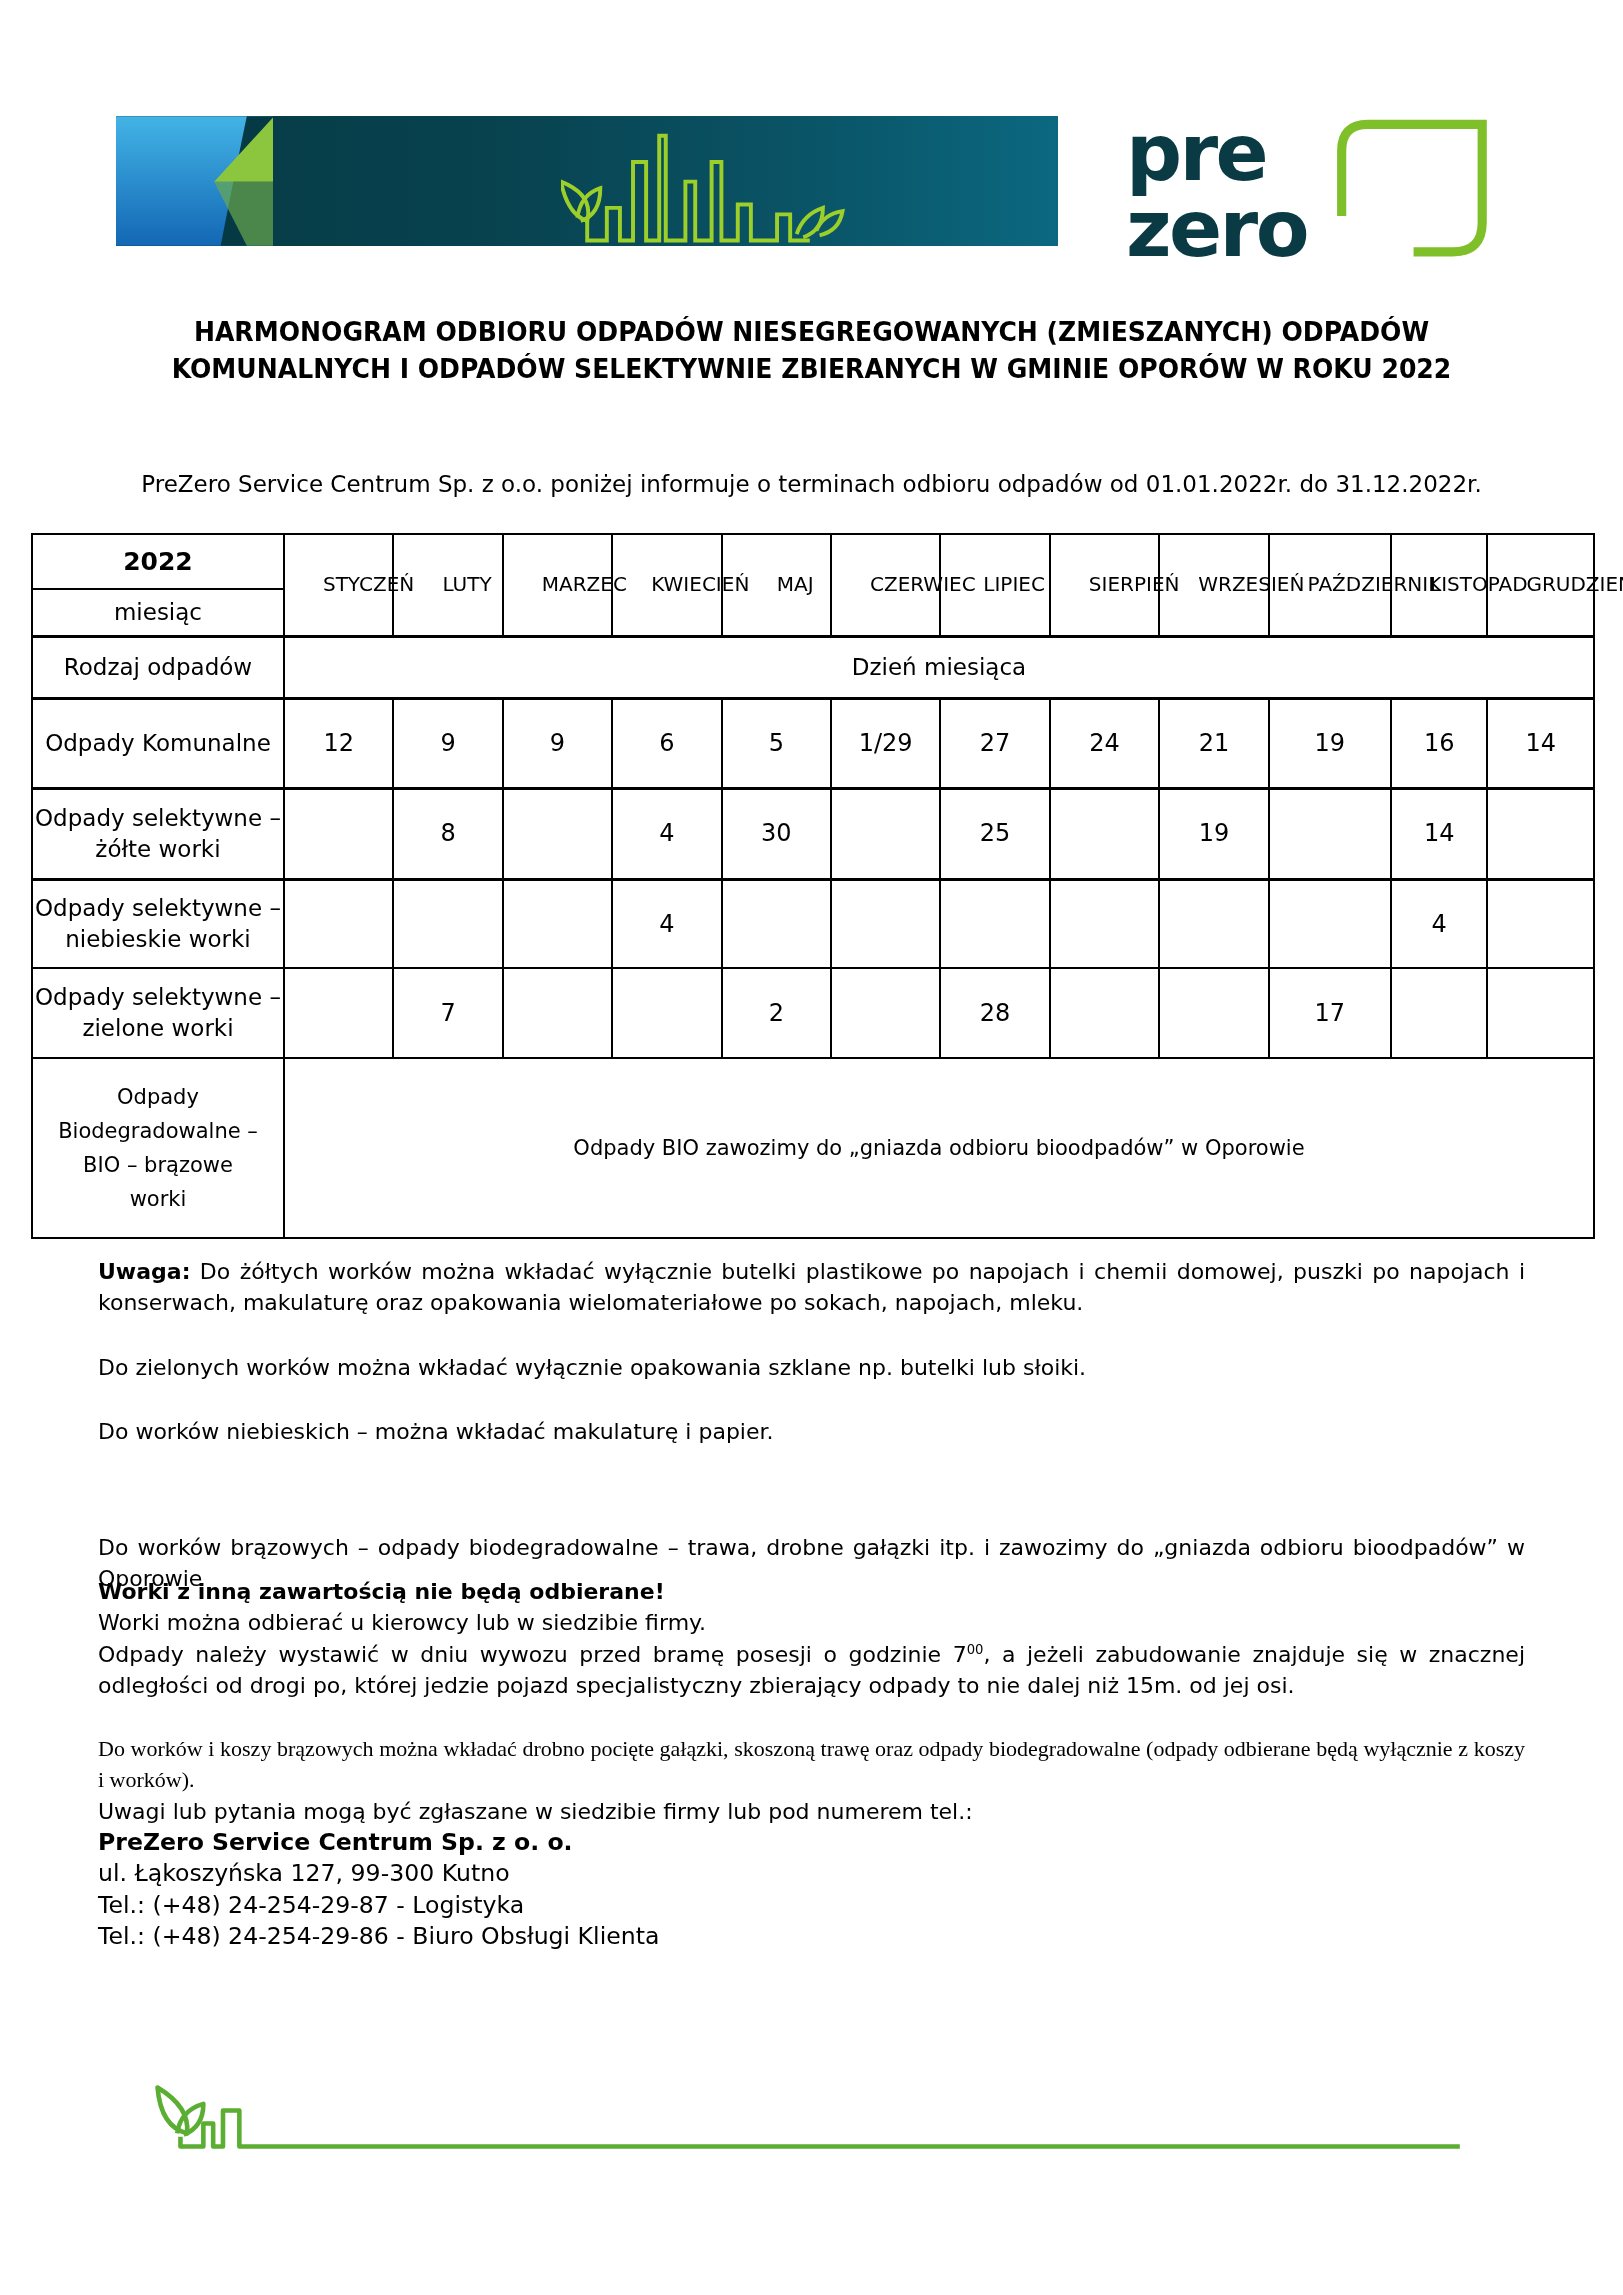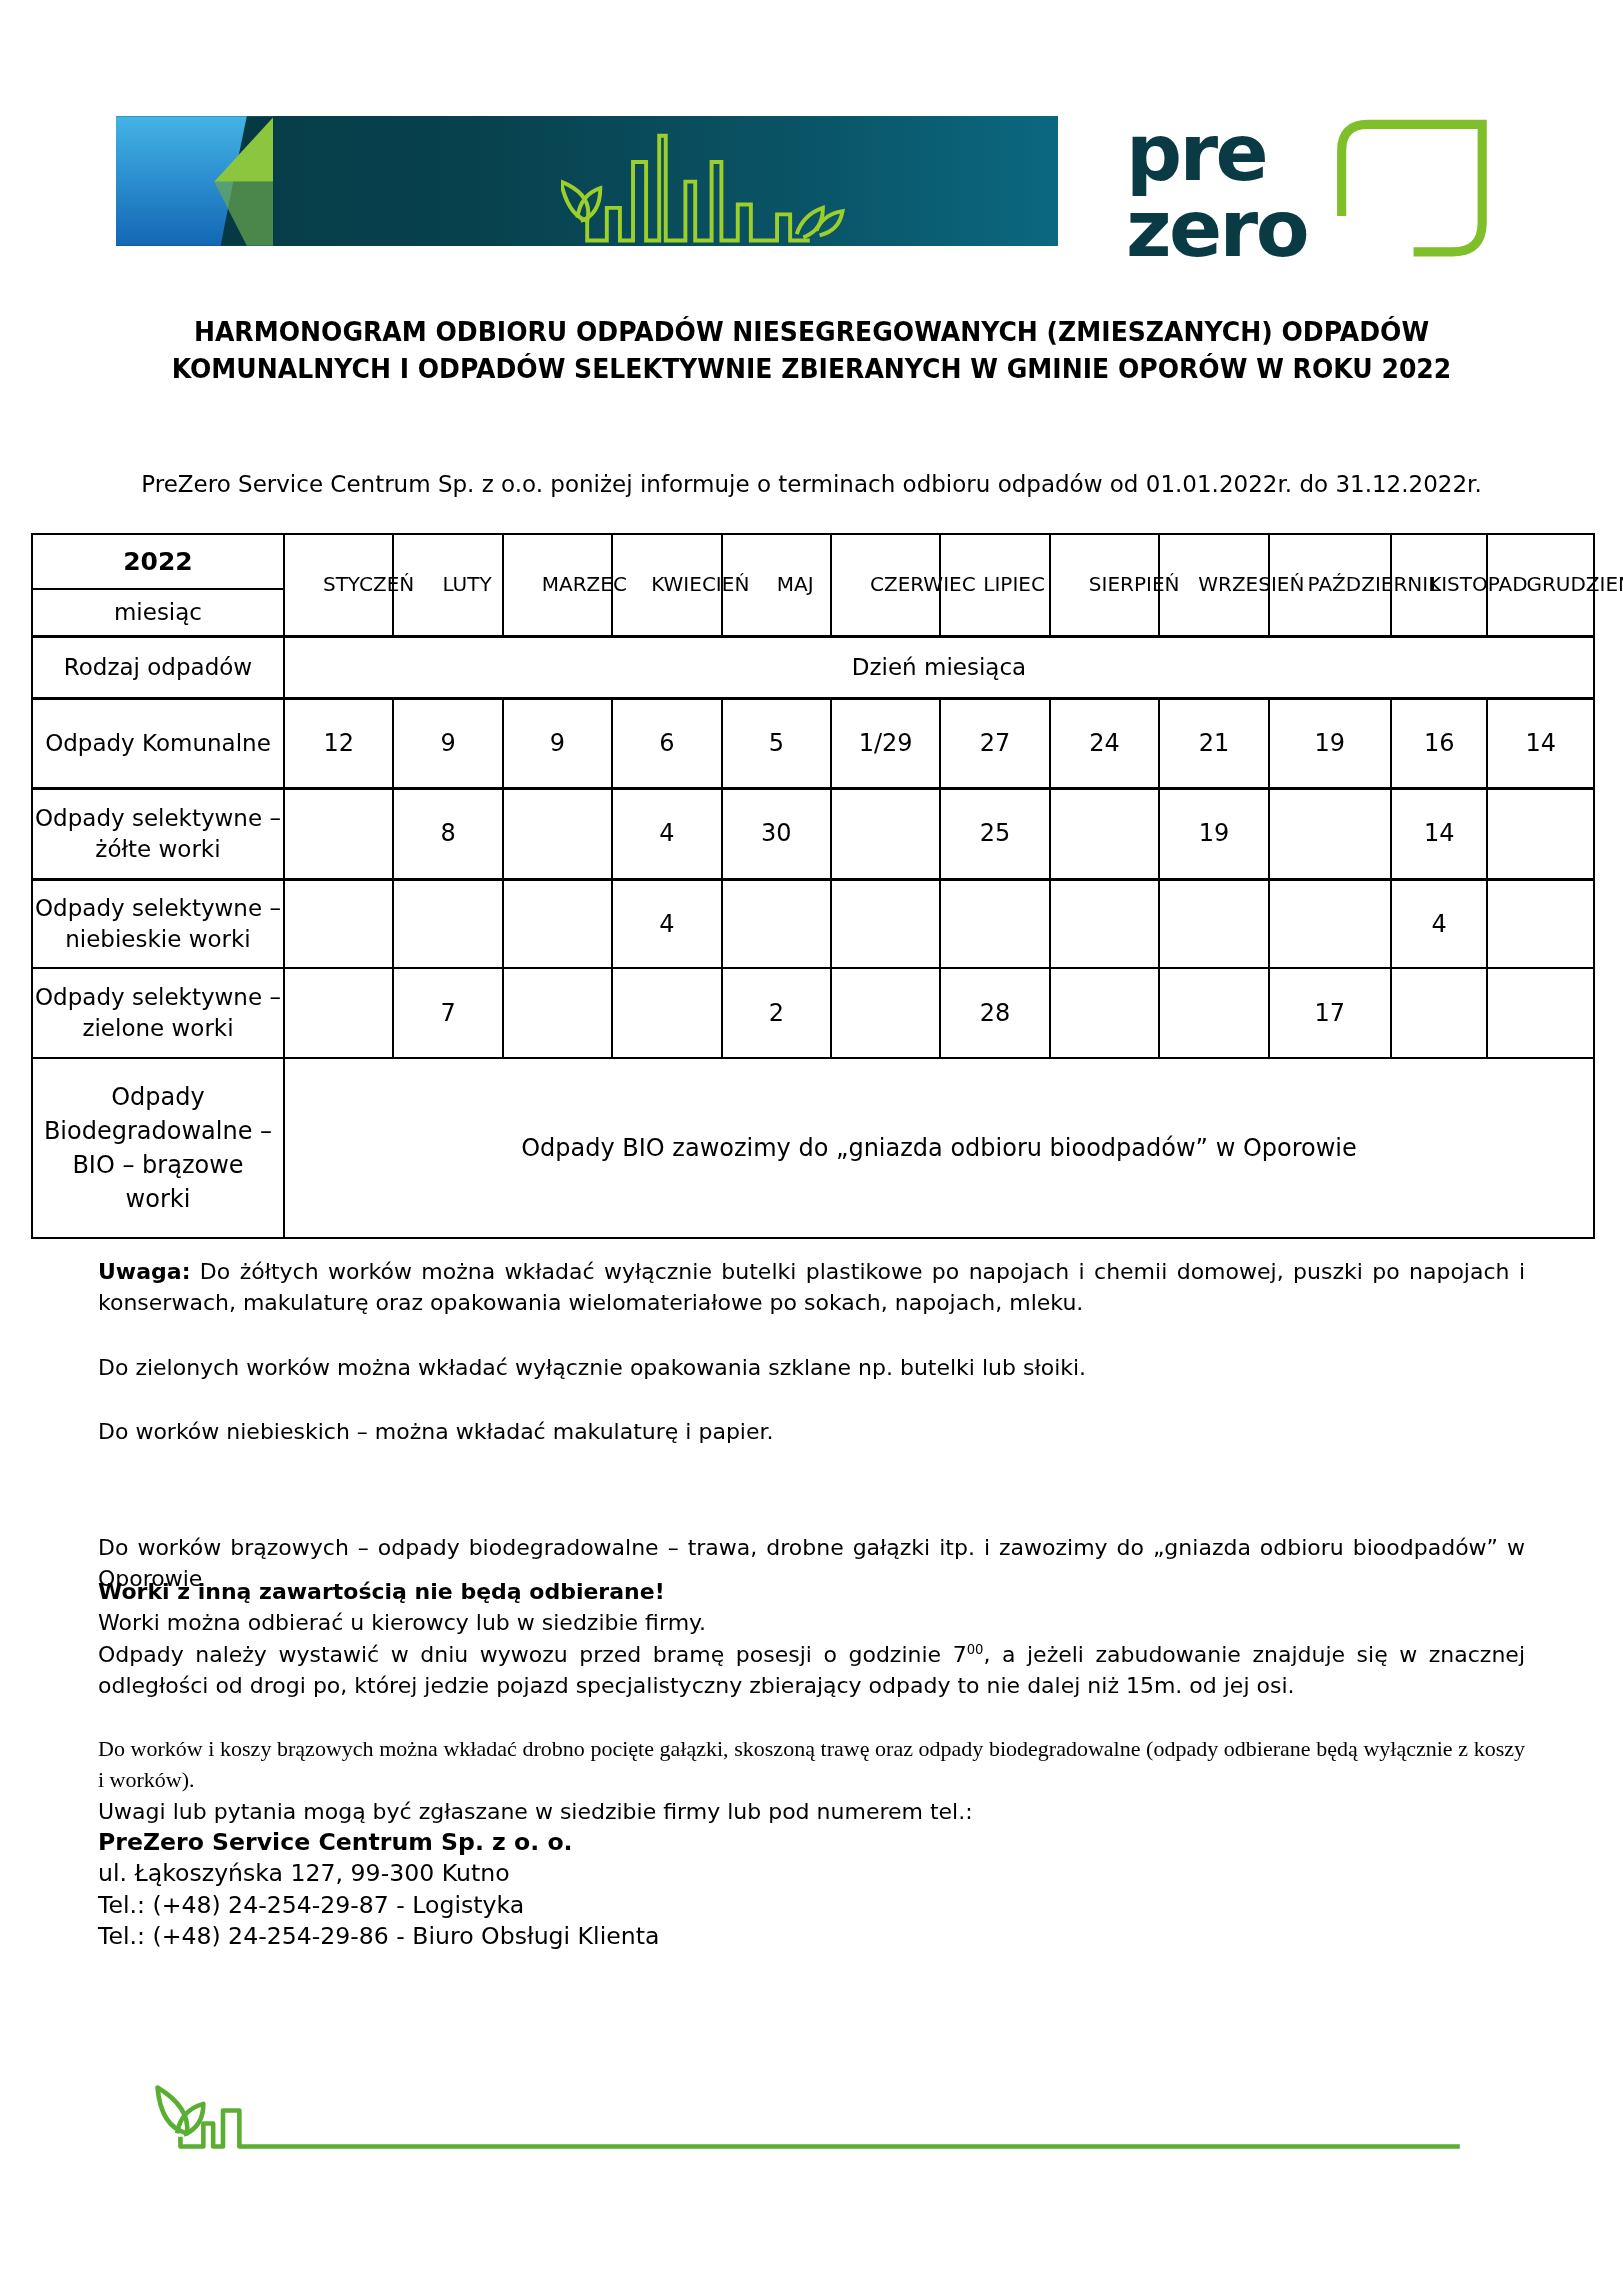--- a/index.html
+++ b/index.html
@@ -21,21 +21,21 @@
 
   
   table#sched { position:absolute; left:31px; top:533px; width:1564px; height:706px;
                 border-collapse:collapse; table-layout:fixed; }
   #sched td { border:2px solid #000; text-align:center; vertical-align:middle; padding:0;
               font-size:23px; line-height:31px; }
   #sched td.hdr-left { font-size:23px; }
   #sched td.month { font-size:20px;padding-left:38px; }
   #sched td.year { font-weight:bold; font-size:25px; }
   #sched td.val { font-size:24px; }
-  #sched td.big { font-size:24px; line-height:34px; }
+  #sched td.big { font-size:21px; line-height:34px; }
   #sched tr.thick td { border-top:3.9px solid #000; }
 
   
   .para { left:98px; width:1427px; font-size:22px; line-height:31px; text-align:justify; }
   .bold { font-weight:bold; }
   #bulky { top:1129px; font-size:25px; line-height:35px; font-weight:bold; }
 
   sup { font-size:60%; vertical-align:super; line-height:0; }
 
   #footer-art { left:151px; top:2081px; width:1335px; height:72px; }

